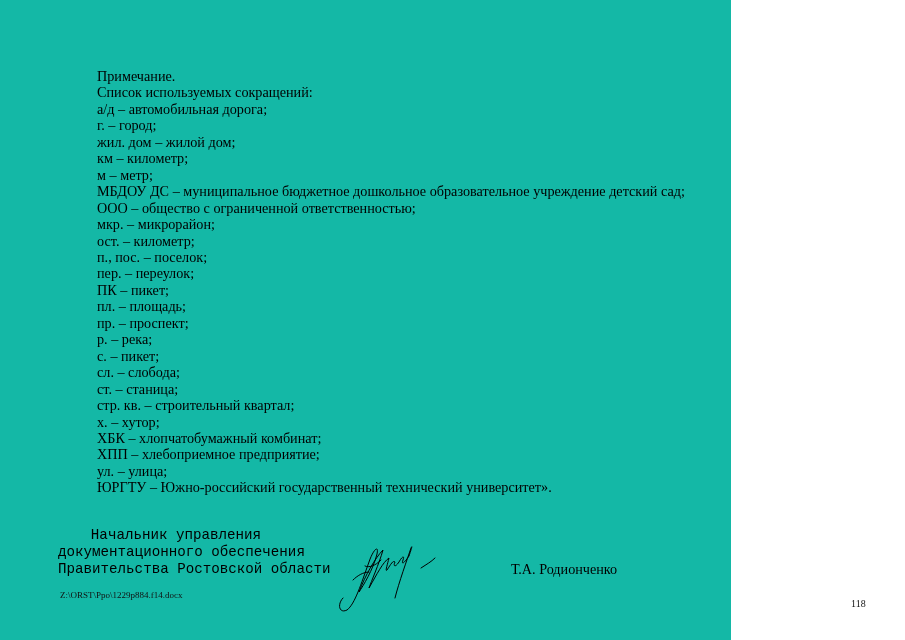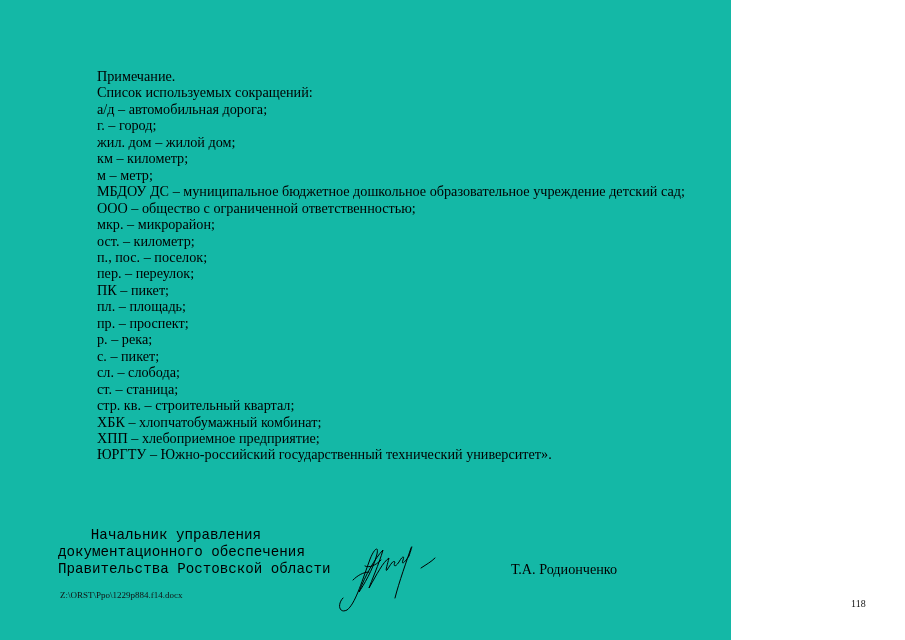--- a/index.html
+++ b/index.html
@@ -36,22 +36,24 @@
     <div>п., пос. – поселок;</div>
     <div>пер. – переулок;</div>
     <div>ПК – пикет;</div>
     <div>пл. – площадь;</div>
     <div>пр. – проспект;</div>
     <div>р. – река;</div>
     <div>с. – пикет;</div>
     <div>сл. – слобода;</div>
     <div>ст. – станица;</div>
     <div>стр. кв. – строительный квартал;</div>
+    <div>х. – хутор;</div>
     <div>ХБК – хлопчатобумажный комбинат;</div>
     <div>ХПП – хлебоприемное предприятие;</div>
+    <div>ул. – улица;</div>
     <div>ЮРГТУ – Южно-российский государственный технический университет».</div>
   </div>
 
   <div class="sig-title">
     <div>Начальник управления</div>
     <div>документационного обеспечения</div>
     <div>Правительства Ростовской области</div>
   </div>
 
   <svg class="signature" viewBox="0 0 110 80" fill="none" stroke="#000" stroke-width="1" stroke-linecap="round">

